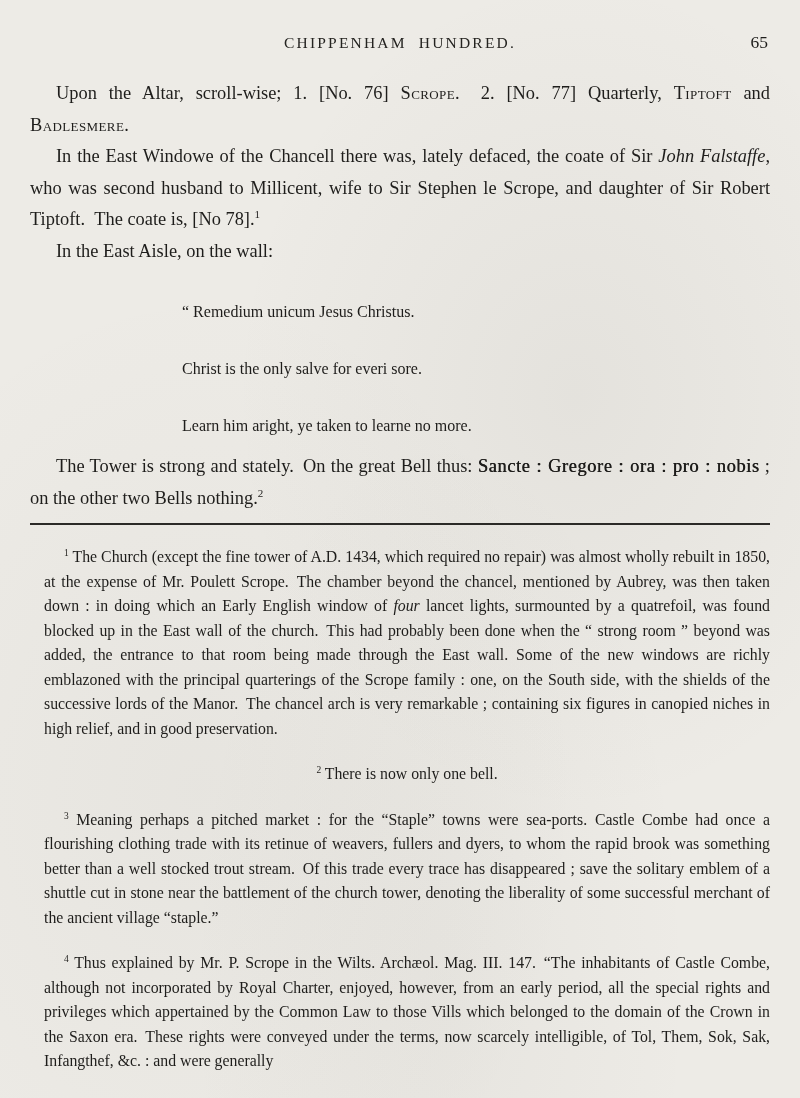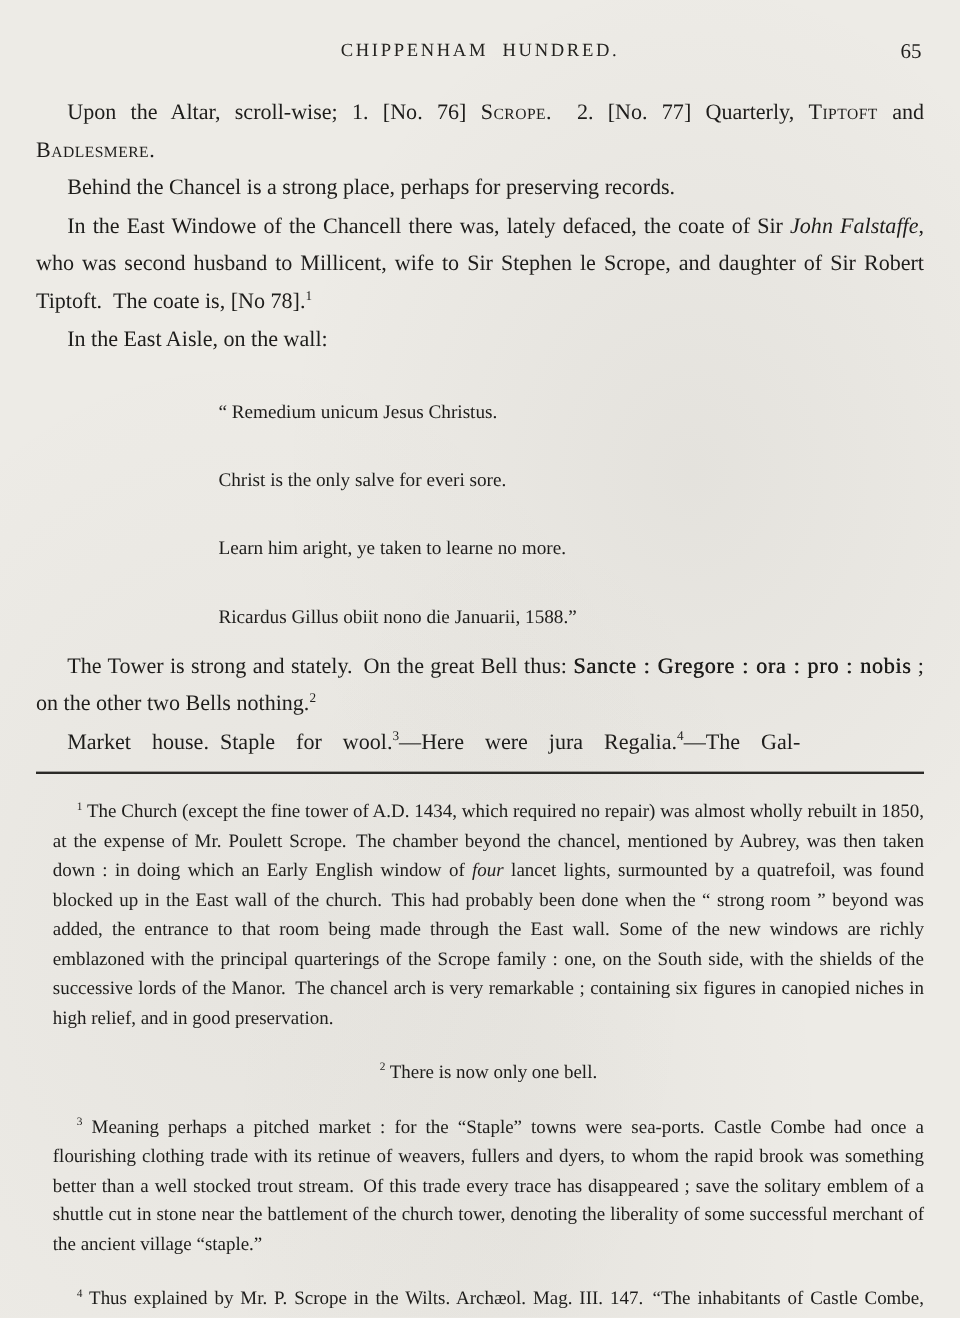--- a/index.html
+++ b/index.html
@@ -111,33 +111,30 @@
 
 <div class="page">
 
   <header class="running-header">
     <div class="htitle">CHIPPENHAM HUNDRED.</div>
     <div class="pagenum">65</div>
   </header>
 
   <main class="main-text">
     <p class="body-p"><span>Upon the Altar, scroll-wise; 1. [No. 76] </span><span class="s-sc">Scrope</span><span>.  2. [No. 77] Quarterly, </span><span class="s-sc">Tiptoft</span><span> and </span><span class="s-sc">Badlesmere</span><span>.</span></p>
-    <p class="body-p"><span>Behind the Chancel is a strong place, perhaps for preserving records.</span></p>
     <p class="body-p"><span>In the East Windowe of the Chancell there was, lately defaced, the coate of Sir </span><span class="s-i">John Falstaffe</span><span>, who was second husband to Millicent, wife to Sir Stephen le Scrope, and daughter of Sir Robert Tiptoft. The coate is, [No 78].</span><span class="s-sup">1</span></p>
     <p class="body-p"><span>In the East Aisle, on the wall:</span></p>
 
     <div class="verse">
       <div class="verse-line">“ Remedium unicum Jesus Christus.</div>
       <div class="verse-line">Christ is the only salve for everi sore.</div>
       <div class="verse-line">Learn him aright, ye taken to learne no more.</div>
-      <div class="verse-line">Ricardus Gillus obiit nono die Januarii, 1588.”</div>
     </div>
 
     <p class="body-p"><span>The Tower is strong and stately. On the great Bell thus: </span><span class="s-bl">Sancte : Gregore : ora : pro : nobis</span><span> ; on the other two Bells nothing.</span><span class="s-sup">2</span></p>
-    <p class="body-p last-line"><span>Market house. Staple for wool.</span><span class="s-sup">3</span><span>—Here were jura Regalia.</span><span class="s-sup">4</span><span>—The Gal-</span></p>
   </main>
 
   <hr class="fn-rule">
 
   <section class="footnotes">
     <p class="fn"><span class="s-sup">1</span><span> The Church (except the fine tower of A.D. 1434, which required no repair) was almost wholly rebuilt in 1850, at the expense of Mr. Poulett Scrope. The chamber beyond the chancel, mentioned by Aubrey, was then taken down : in doing which an Early English window of </span><span class="s-i">four</span><span> lancet lights, surmounted by a quatrefoil, was found blocked up in the East wall of the church. This had probably been done when the “ strong room ” beyond was added, the entrance to that room being made through the East wall. Some of the new windows are richly emblazoned with the principal quarterings of the Scrope family : one, on the South side, with the shields of the successive lords of the Manor. The chancel arch is very remarkable ; containing six figures in canopied niches in high relief, and in good preservation.</span></p>
     <p class="fn fn-center"><span class="s-sup">2</span><span> There is now only one bell.</span></p>
     <p class="fn"><span class="s-sup">3</span><span> Meaning perhaps a pitched market : for the “Staple” towns were sea-ports. Castle Combe had once a flourishing clothing trade with its retinue of weavers, fullers and dyers, to whom the rapid brook was something better than a well stocked trout stream. Of this trade every trace has disappeared ; save the solitary emblem of a shuttle cut in stone near the battlement of the church tower, denoting the liberality of some successful merchant of the ancient village “staple.”</span></p>
     <p class="fn"><span class="s-sup">4</span><span> Thus explained by Mr. P. Scrope in the Wilts. Archæol. Mag. III. 147. “The inhabitants of Castle Combe, although not incorporated by Royal Charter, enjoyed, however, from an early period, all the special rights and privileges which appertained by the Common Law to those Vills which belonged to the domain of the Crown in the Saxon era. These rights were conveyed under the terms, now scarcely intelligible, of Tol, Them, Sok, Sak, Infangthef, &amp;c. : and were generally</span></p>
   </section>

